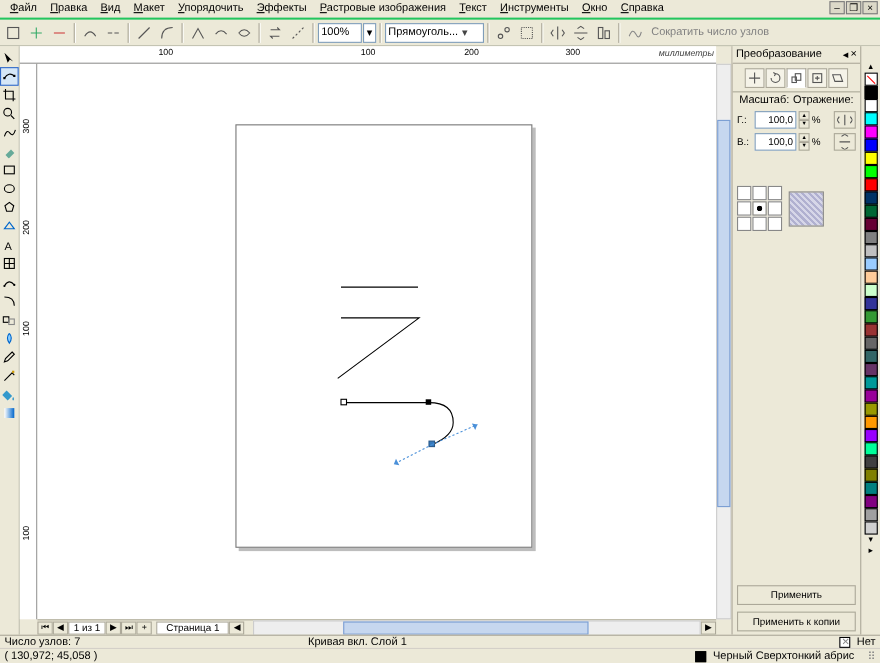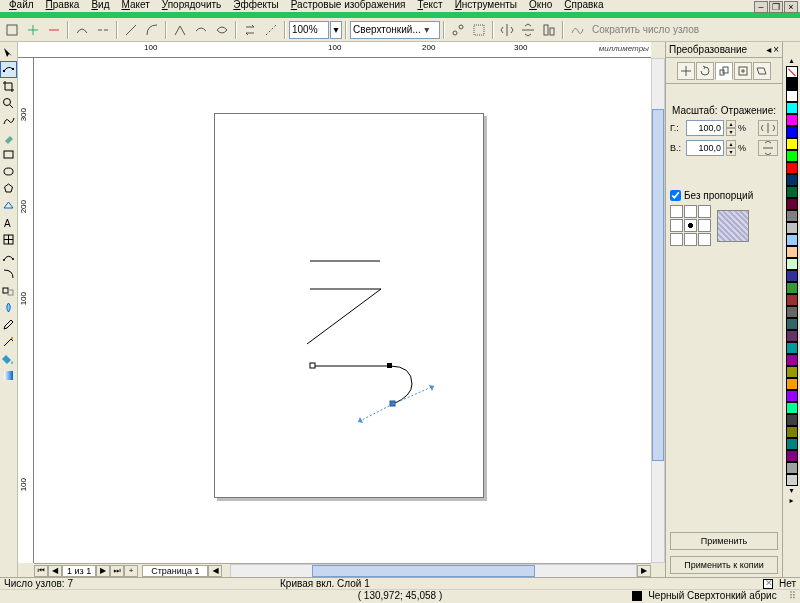--- a/index.html
+++ b/index.html
@@ -1,17 +1,17 @@
 <!DOCTYPE html>
 <html><head>
 <meta charset="utf-8">
 <style>
 * { margin:0; padding:0; box-sizing:border-box; font-family:Tahoma,Arial,sans-serif; font-size:10px; user-select:none; }
 html,body { width:800px; height:603px; overflow:hidden; background:#ece9d8; }
-.menubar { height:18px; display:flex; align-items:flex-end; padding:0 4px; gap:2px; border-bottom:6px solid #22c55e; }
+.menubar { height:18px; display:flex; align-items:flex-start; padding:0 4px; gap:2px; border-bottom:2px solid #22c55e; }
 .menubar span { padding:2px 5px; cursor:default; }
 .menubar span u { text-decoration:underline; }
 .toolbar { height:24px; display:flex; align-items:center; padding:0 2px; gap:1px; border-bottom:1px solid #c0c0b0; background:#ece9d8; }
 .tbtn { width:20px; height:20px; border:1px solid transparent; display:flex; align-items:center; justify-content:center; }
 .tbtn svg { width:14px; height:14px; }
 .sep { width:2px; height:18px; border-left:1px solid #aca899; border-right:1px solid #fff; margin:0 2px; }
 .zoom-in { width:40px; height:18px; border:1px solid #7f9db9; background:#fff; font-size:10px; padding:0 2px; }
 .combo { height:18px; border:1px solid #7f9db9; background:#fff; display:flex; align-items:center; padding:0 2px; font-size:10px; }
 .combo .dd { width:12px; text-align:center; color:#444; }
 .end-label { color:#808080; font-size:10px; margin-left:4px; }
@@ -45,21 +45,21 @@
 
 .vscroll { position:absolute; top:16px; right:135px; bottom:14px; width:14px; background:#eee; border:1px solid #ccc; }
 .vscroll .thumb { position:absolute; top:10%; height:70%; left:0; right:0; background:#c6d7ef; border:1px solid #7c9fd3; }
 
 .docker { position:absolute; top:0; right:18px; bottom:0; width:117px; background:#ece9d8; border-left:1px solid #aca899; display:flex; flex-direction:column; }
 .docker .title { height:16px; background:#ece9d8; display:flex; align-items:center; padding:0 3px; font-size:10px; border-bottom:1px solid #aca899; }
 .docker .title .cls { margin-left:auto; display:flex; gap:2px; }
 .docker .tabs { height:26px; display:flex; align-items:center; justify-content:center; gap:1px; border-bottom:1px solid #aca899; padding:2px; }
 .docker .tabs .ttab { width:18px; height:18px; border:1px solid #aca899; background:#f5f3e8; display:flex; align-items:center; justify-content:center; }
 .docker .tabs .ttab.active { background:#fff; border-bottom-color:#fff; }
-.docker .lblrow { display:flex; justify-content:space-between; padding:2px 6px; font-size:9px;margin-top:19px; }
+.docker .lblrow { display:flex; justify-content:space-between; padding:2px 6px; font-size:9px; }
 .docker .nrow { display:flex; align-items:center; gap:2px; padding:2px 4px; }
 .docker .nrow .lab { width:14px; font-size:9px; }
 .docker .nin { width:38px; height:16px; border:1px solid #7f9db9; background:#fff; font-size:9px; text-align:right; padding-right:2px; }
 .docker .spin { width:10px; height:16px; display:flex; flex-direction:column; }
 .docker .spin div { flex:1; border:1px solid #aca899; font-size:6px; text-align:center; line-height:6px; background:#ece9d8; }
 .docker .pct { font-size:9px; }
 .docker .ibtn { width:20px; height:16px; border:1px solid #aca899; background:#ece9d8; margin-left:auto; display:flex; align-items:center; justify-content:center; }
 .docker .chk { display:flex; align-items:center; gap:3px; padding:4px 4px 2px; font-size:9px; }
 .docker .chk input { width:11px; height:11px; }
 .docker .anchor { display:flex; padding:2px 4px; gap:6px; align-items:center; }
@@ -70,21 +70,21 @@
 
 .palette { position:absolute; top:0; right:0; bottom:0; width:18px; background:#ece9d8; border-left:1px solid #aca899; display:flex; flex-direction:column; align-items:center; padding-top:14px; }
 .palette .sw { width:12px; height:12px; border:1px solid #000; margin-bottom:0; }
 .palette .nosw { width:12px; height:12px; border:1px solid #000; background:#fff; position:relative; }
 .palette .nosw::after { content:""; position:absolute; left:0; top:50%; right:0; border-top:1px solid red; transform:rotate(45deg); }
 .palette .arr { font-size:8px; height:10px; }
 
 .status { position:absolute; left:0; right:0; bottom:0; height:26px; background:#ece9d8; border-top:1px solid #aca899; font-size:9px; }
 .status .r1 { height:12px; display:flex; align-items:center; padding:0 4px; border-bottom:1px solid #d4d0c8; }
 .status .r1 .mid { position:absolute; left:280px; }
-.status .r2 { height:13px; display:flex; align-items:center; padding:0 4px;flex-direction:column; }
+.status .r2 { height:13px; display:flex; align-items:center; padding:0 4px; }
 .status .right { position:absolute; right:4px; display:flex; align-items:center; gap:6px;justify-content:center; }
 .status .colorsw { width:10px; height:10px; border:1px solid #000; background:#000; }
 .status .nonesw { width:10px; height:10px; border:1px solid #000; background:#fff; position:relative; }
 .status .nonesw::after { content:"✕"; position:absolute; left:1px; top:-2px; font-size:9px; color:#888; }
 .wnd-ctrl { position:absolute; right:2px; top:1px; display:flex; gap:1px; }
 .wnd-ctrl div { width:14px; height:12px; border:1px solid #7a7a7a; background:#dcd9c8; font-size:9px; display:flex; align-items:center;justify-content:center; font-family:Arial; }
 </style>
 </head>
 <body>
 
@@ -170,21 +170,21 @@
   <div class="tbtn">
       <svg viewBox="0 0 14 14">
         <path d="M2 12 L12 2" stroke="#555" stroke-dasharray="2"></path>
       </svg>
     </div>
   <div class="sep"></div>
   <input class="zoom-in" value="100%" style="">
   <span class="combo" style="width:12px;justify-content:center">▾</span>
   <div class="sep"></div>
   <span class="combo" style="width:90px">
-      <span>Сверхтонкий...</span>
+      <span>Прямоуголь...</span>
       <span class="dd">▾</span>
     </span>
   <div class="sep"></div>
   <div class="tbtn">
       <svg viewBox="0 0 14 14">
         <circle cx="4" cy="10" r="2" fill="none" stroke="#555"></circle>
         <circle cx="10" cy="4" r="2" fill="none" stroke="#555"></circle>
       </svg>
     </div>
   <div class="tbtn">
@@ -454,24 +454,20 @@
           <div>▾</div>
         </div>
       <span class="pct">%</span>
       <div class="ibtn">
           <svg width="10" height="14">
             <path d="M0 7h10M2 2l3-2 3 2M2 12l3 2 3-2" fill="none" stroke="#555"></path>
           </svg>
         </div>
     </div>
     <div style="height:28px"></div>
-    <div class="chk">
-      <input type="checkbox" checked="" style="">
-      <span>Без пропорций</span>
-    </div>
     <div class="anchor">
       <div class="agrid">
         <div></div>
           <div></div>
           <div></div>
         <div></div>
           <div style="background:radial-gradient(#000 30%,#fff 35%)"></div>
           <div></div>
         <div></div>
           <div></div>

